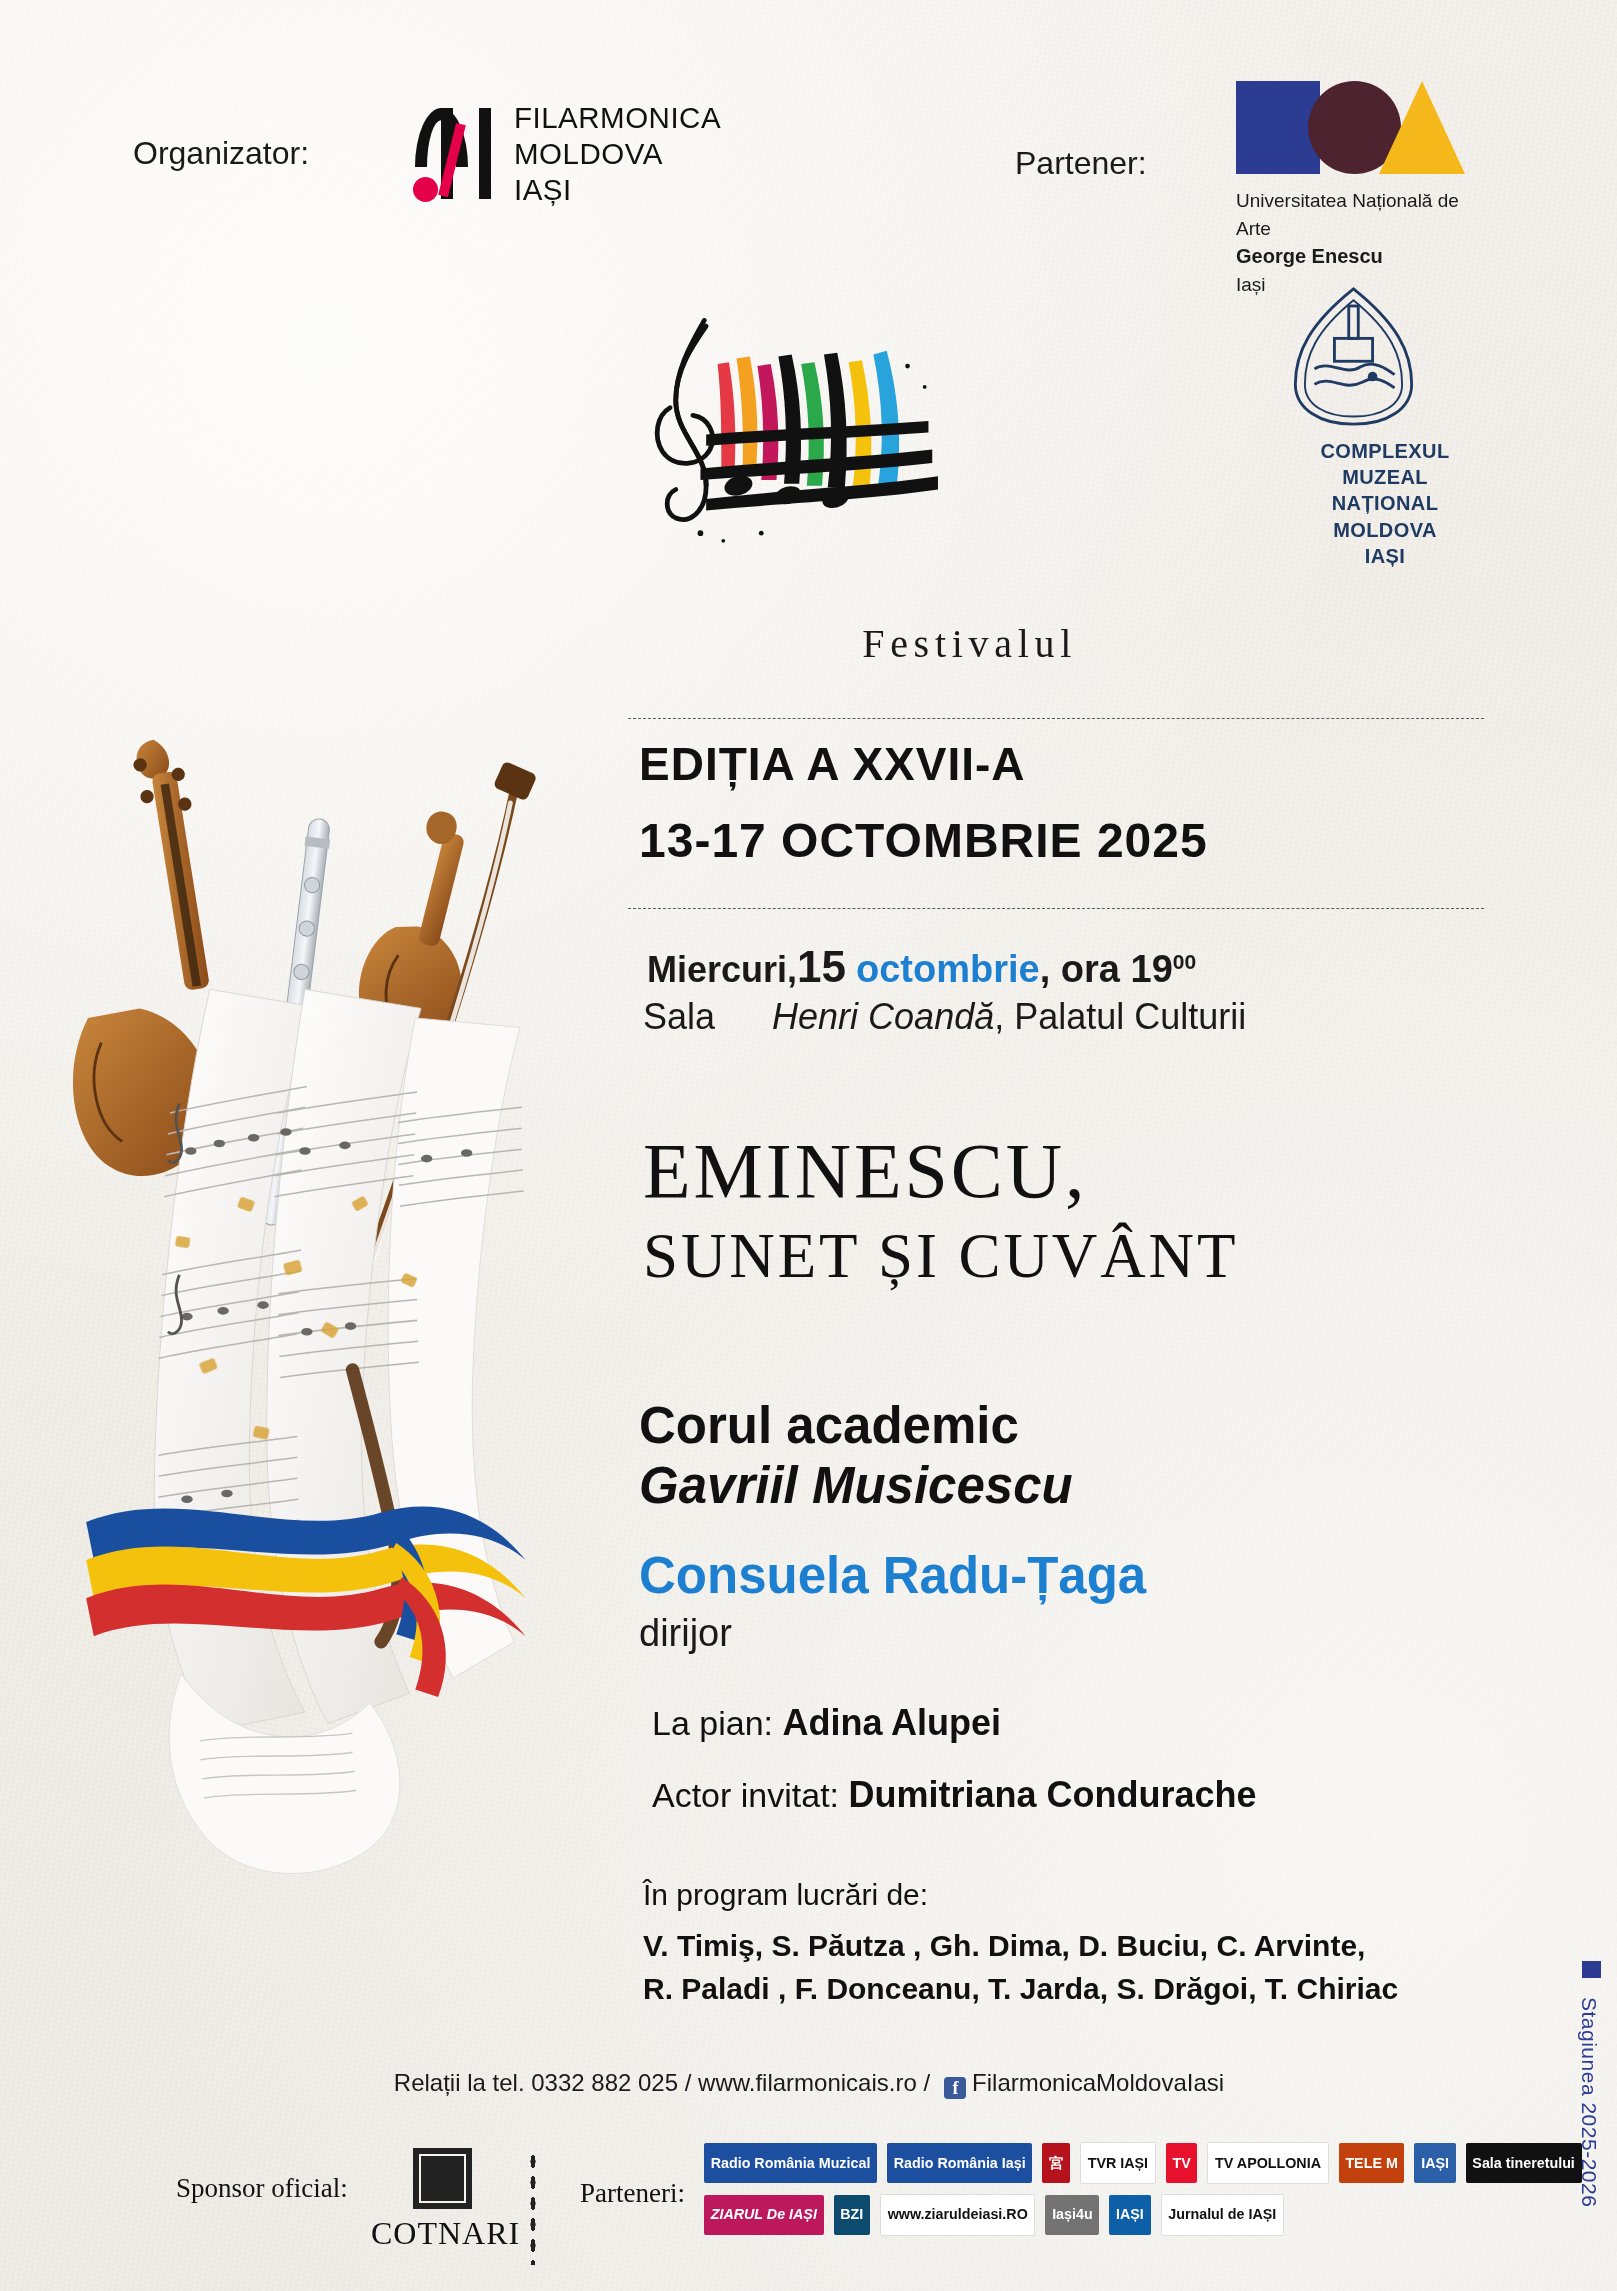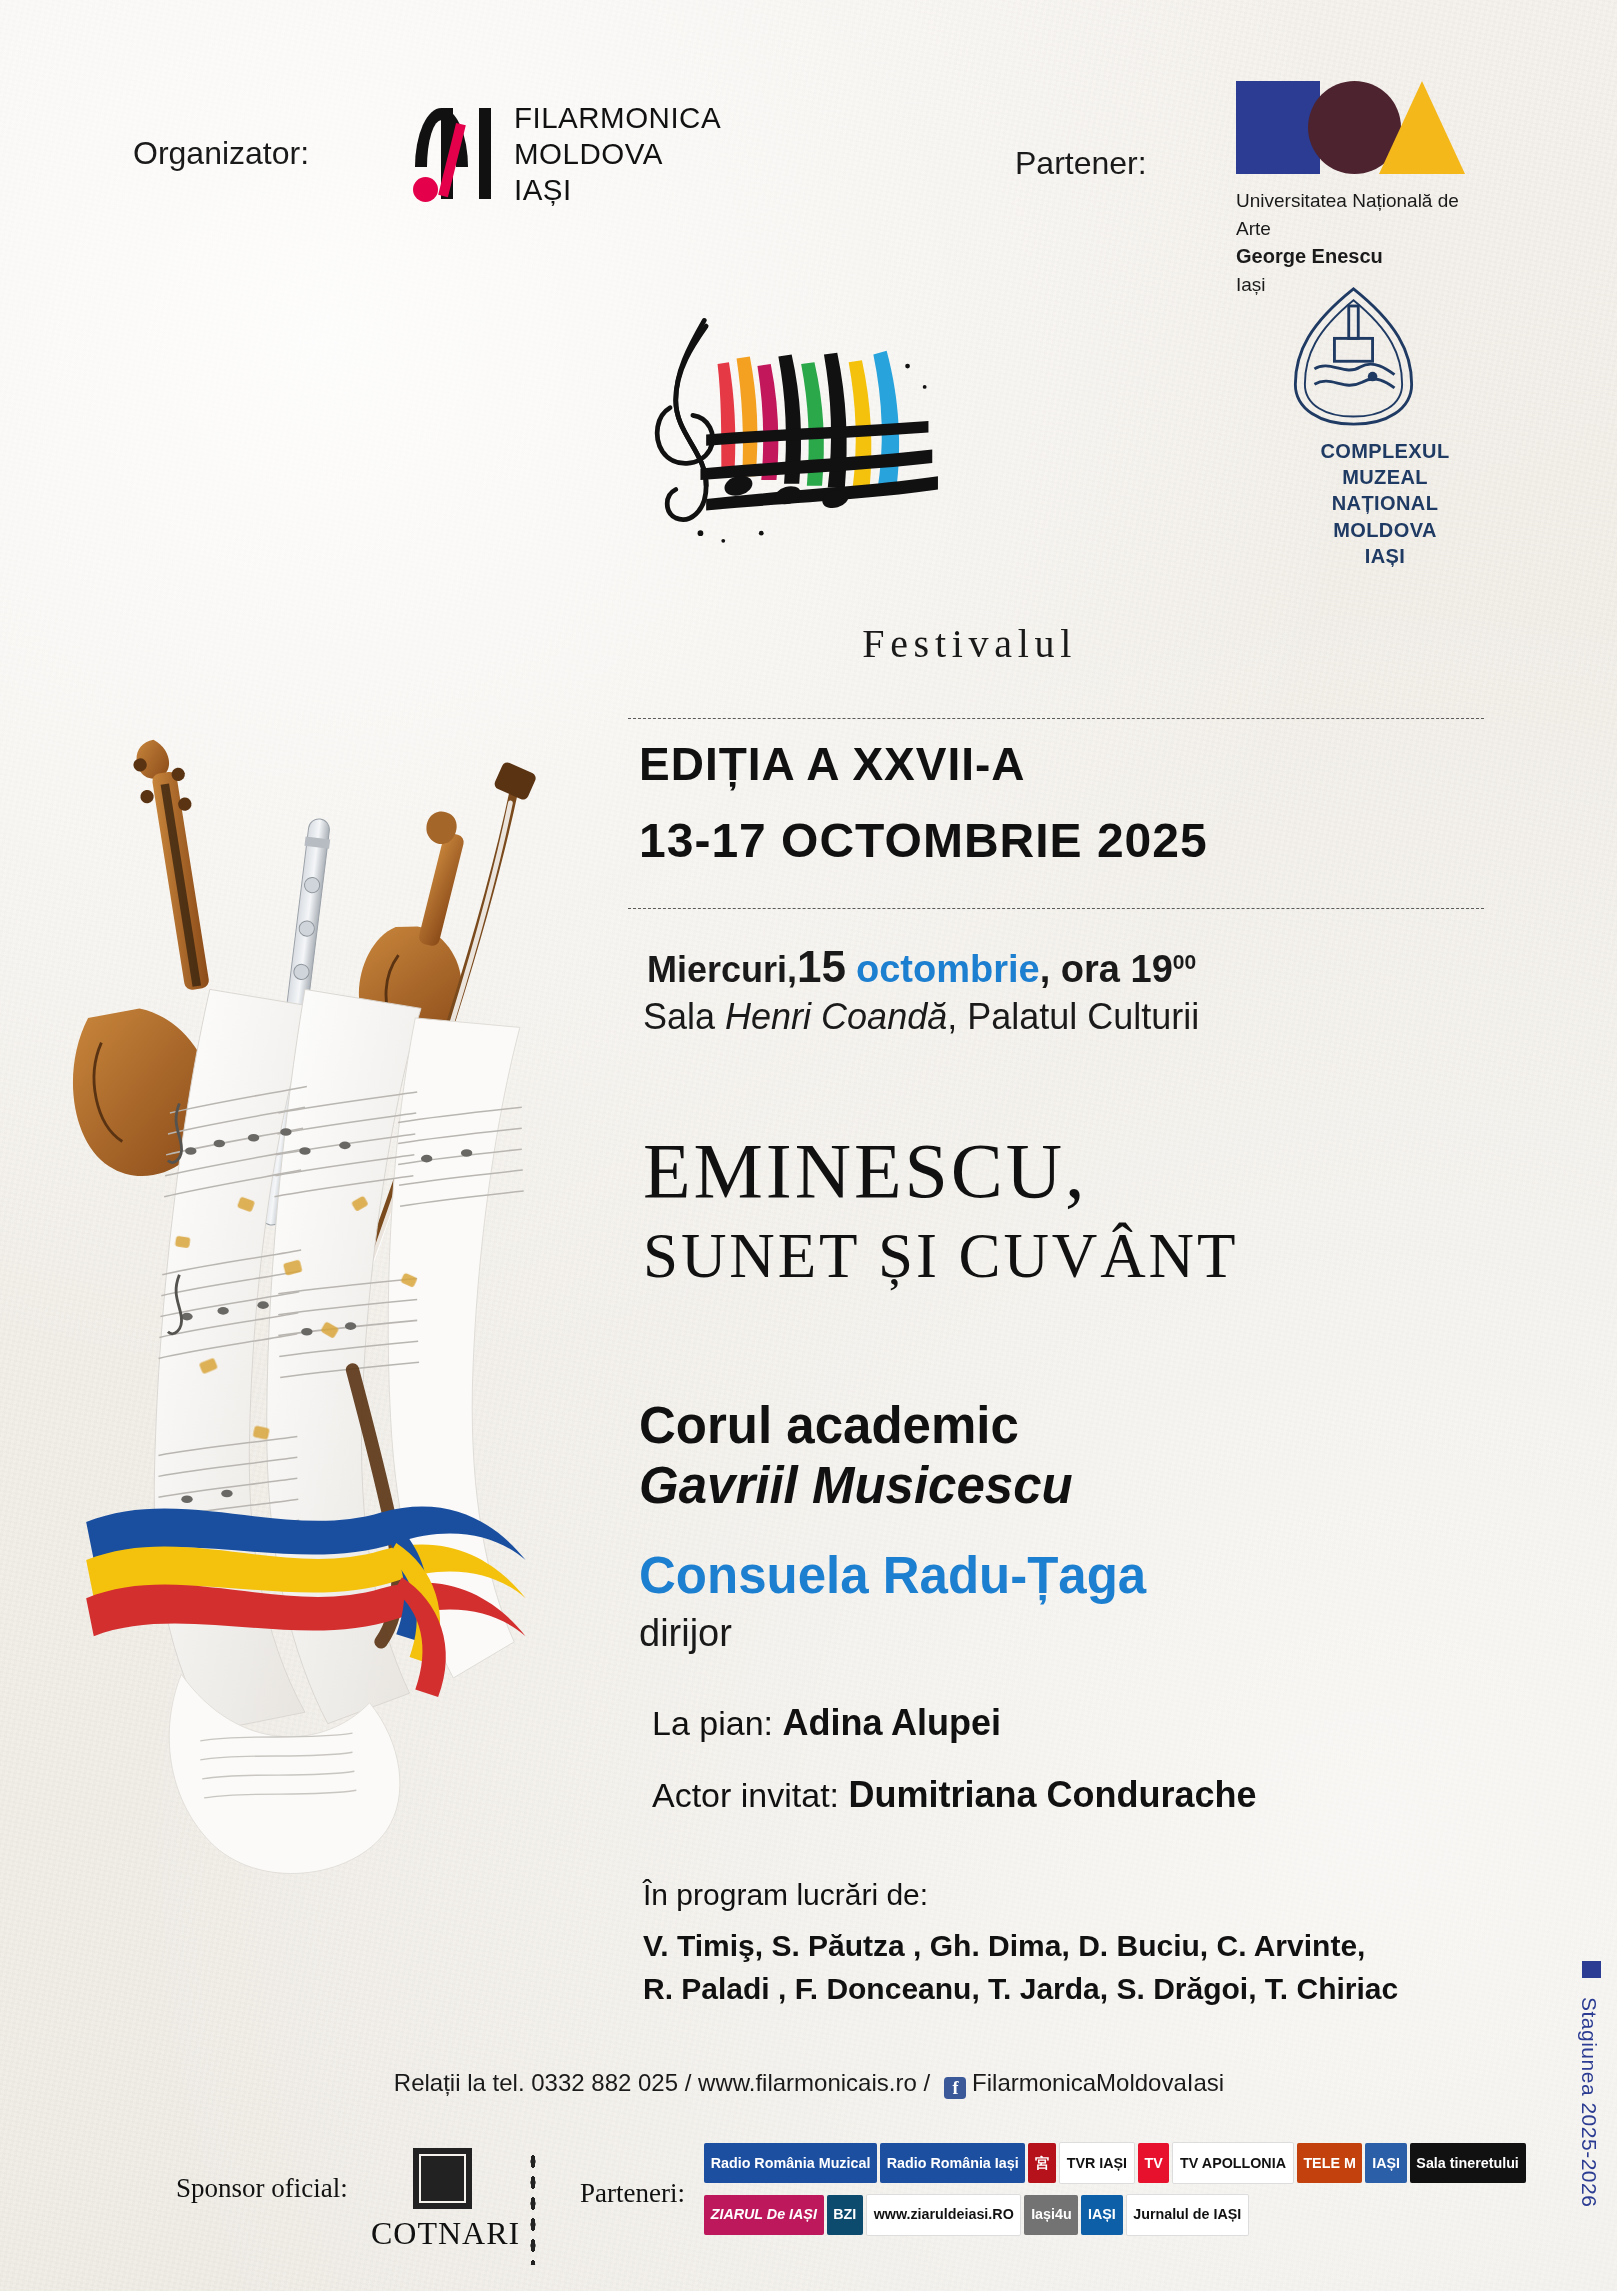--- a/index.html
+++ b/index.html
@@ -96,21 +96,21 @@
     position:absolute; left:647px; top:942px; font-size:36px; color:#1a1a1a;
   }
   .when .day-word{ font-weight:bold;}
   .when .daynum{ font-size:44px; font-weight:bold;}
   .when .month{ color:#1d7fd0; font-weight:bold; font-size:38px;}
   .when .hour{ font-size:38px; font-weight:bold;}
   .when .sup{ font-size:21px; vertical-align:super; font-weight:bold;}
   .venue{
     position:absolute; left:643px; top:996px; font-size:36px; color:#1a1a1a;
   }
-  .venue i{ font-style:italic; }
+  .venue i{ font-style:italic;margin-left:47px; }
 
   .main-title{
     position:absolute; left:643px; top:1132px; width:913px;
     font-family:"Liberation Serif", serif;
     letter-spacing:2.9px;
   }
   .main-title .t1{ font-size:78px; line-height:1.0;}
   .main-title .t2{ font-size:63px; line-height:1.15; margin-top:9.5px;}
 
   .ensemble{
@@ -172,21 +172,21 @@
     position:absolute; left:529px; top:2151px; width:7.6px; height:114px;
     background-image:radial-gradient(#222 2.3px, transparent 2.5px);
     background-size:7.6px 21px;
   }
   .partners-label{
     position:absolute; left:580px; top:2178px; font-size:27px; font-family:"Liberation Serif", serif;
   }
   .partner-logos{
     position:absolute; left:704px; top:2142px; width:799px;
   }
-  .plogo-row{ display:flex; gap:3px; align-items:center; margin-bottom:9.5px; flex-wrap:nowrap;}
+  .plogo-row{ display:flex; gap:10px; align-items:center; margin-bottom:9.5px; flex-wrap:nowrap;}
   .plogo{
     height:40px; display:flex; align-items:center; justify-content:center;
     padding:0 6.7px; font-size:14.3px; font-weight:bold; color:#fff; border-radius:1.9px;
     white-space:nowrap; line-height:1.05;
   }
   .plogo.white{ background:#fff; color:#111; border:1px solid #ddd;}
   .vertical-season{
     position:absolute; right:17px; top:1997px;
     writing-mode:vertical-rl; font-size:21px; color:#2b3c92; letter-spacing:0.5px;
   }

